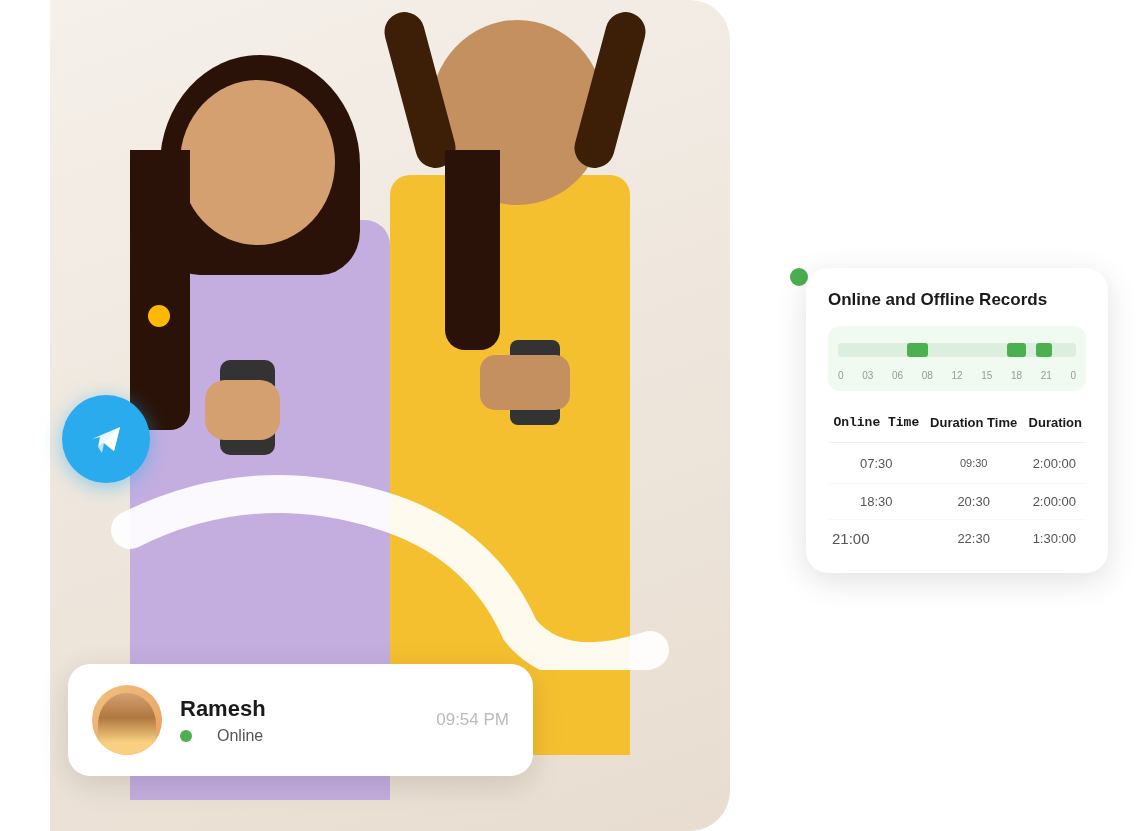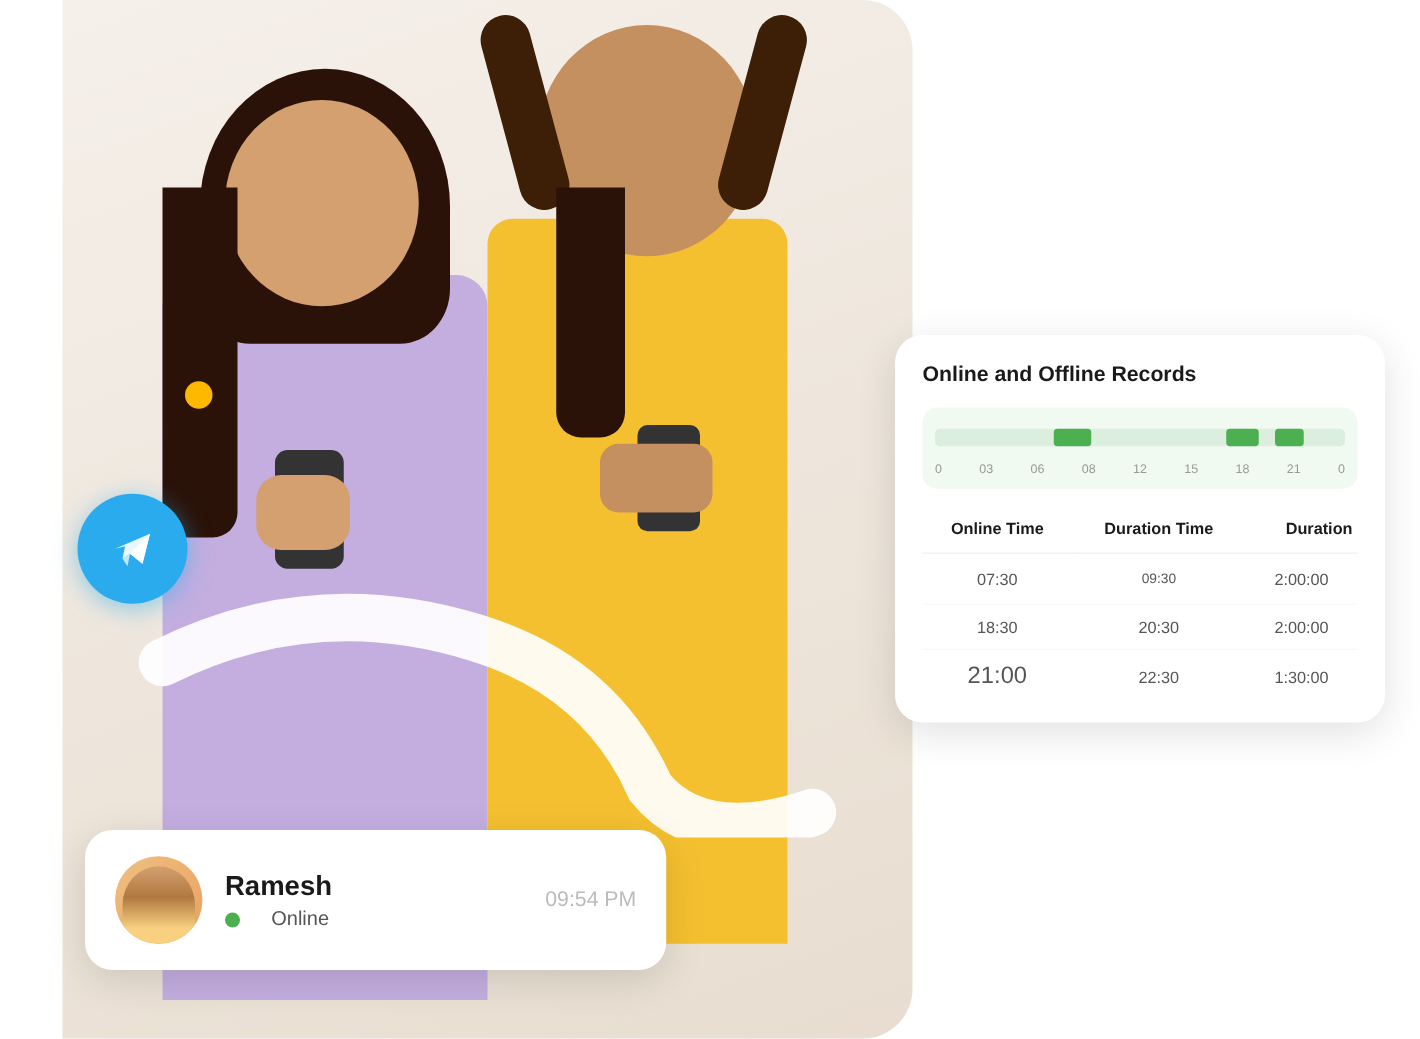--- a/index.html
+++ b/index.html
@@ -68,21 +68,21 @@
     <div style="font-size:22px;font-weight:700;color:#1a1a1a;margin-bottom:5px;">Ramesh</div>
     <div style="display:flex;align-items:center;gap:25px;">
       <div style="width:12px;height:12px;background:#4CAF50;border-radius:50%;"></div>
       <span style="font-size:16px;color:#555;">Online</span>
     </div>
   </div>
 
   <div style="font-size:17px;color:#bbb;margin-left:auto;">09:54 PM</div>
 </div>
 
-<div style="position:absolute;right:28px;top:268px;width:392px;background:#fff;border-radius:22px;box-shadow:0 8px 32px rgba(0,0,0,0.12);padding:22px 22px 16px;z-index:25;">
+<div style="position:absolute;right:28px;top:268px;width:302px;background:#fff;border-radius:22px;box-shadow:0 8px 32px rgba(0,0,0,0.12);padding:22px 22px 16px;z-index:25;">
 
   <div style="font-size:17px;font-weight:700;color:#1a1a1a;margin-bottom:16px;">Online and Offline Records</div>
 
   <div style="background:#f0faf0;border-radius:12px;padding:14px 10px 10px;margin-bottom:16px;">
 
     <div style="position:relative;height:22px;width:100%;background:transparent;margin-bottom:8px;">
 
       <div style="position:absolute;top:3px;left:0;right:0;height:14px;background:#dceede;border-radius:4px;"></div>
 
       <div style="position:absolute;top:3px;left:29%;width:9%;height:14px;background:#4CAF50;border-radius:3px;"></div>
@@ -101,36 +101,36 @@
       <span>15</span>
       <span>18</span>
       <span>21</span>
       <span>0</span>
     </div>
   </div>
 
   <table style="width:100%;border-collapse:collapse;">
     <thead>
       <tr>
-        <th style="font-size:13px;font-weight:700;color:#1a1a1a;text-align:center;padding:8px 4px 12px;border-bottom:1px solid #f0f0f0;">Online Time</th>
+        <th style="font-size:13px;font-weight:700;color:#1a1a1a;text-align:center;padding:8px 4px 12px;border-bottom:1px solid #f0f0f0;font-family:Liberation Mono, monospace;">Online Time</th>
         <th style="font-size:13px;font-weight:700;color:#1a1a1a;text-align:center;padding:8px 4px 12px;border-bottom:1px solid #f0f0f0;">Duration Time</th>
         <th style="font-size:13px;font-weight:700;color:#1a1a1a;text-align:right;padding:8px 4px 12px;border-bottom:1px solid #f0f0f0;">Duration</th>
       </tr>
     </thead>
     <tbody id="records-tbody">
     <tr>
       <td style="font-size:13px;color:#555;text-align:center;padding:10px 4px;border-bottom:1px solid #f8f8f8;">07:30</td>
       <td style="font-size:11px;color:#555;text-align:center;padding:14px 4px;border-bottom:1px solid #f8f8f8;">09:30</td>
       <td style="font-size:13px;color:#555;text-align:center;padding:10px 4px;border-bottom:1px solid #f8f8f8;">2:00:00</td>
     </tr>
         <tr>
       <td style="font-size:13px;color:#555;text-align:center;padding:10px 4px;border-bottom:1px solid #f8f8f8;">18:30</td>
       <td style="font-size:13px;color:#555;text-align:center;padding:10px 4px;border-bottom:1px solid #f8f8f8;">20:30</td>
       <td style="font-size:13px;color:#555;text-align:center;padding:10px 4px;border-bottom:1px solid #f8f8f8;">2:00:00</td>
     </tr>
         <tr>
-      <td style="font-size:19px;color:#555;text-align:center;padding:10px 4px;border-bottom:none;">21:00</td>
+      <td style="font-size:15px;color:#555;text-align:left;padding:10px 4px;border-bottom:none;">21:00</td>
       <td style="font-size:13px;color:#555;text-align:center;padding:10px 4px;border-bottom:none;">22:30</td>
       <td style="font-size:13px;color:#555;text-align:center;padding:10px 4px;border-bottom:none;">1:30:00</td>
     </tr>
       </tbody>
   </table>
 </div>
 
 </body></html>

